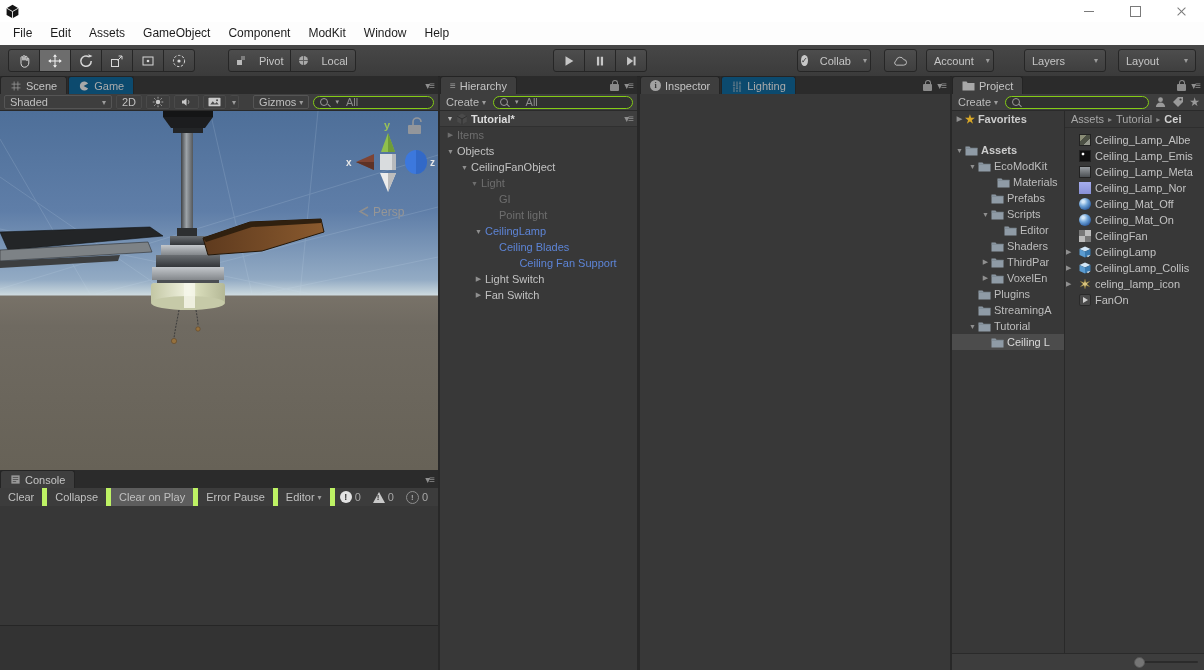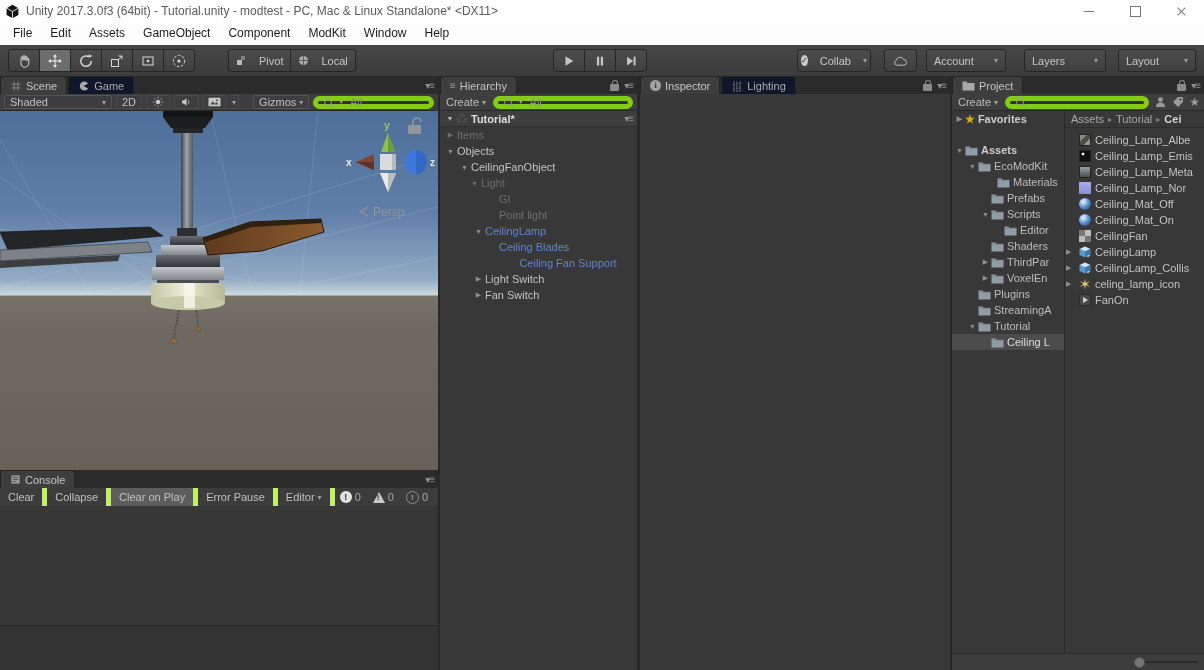--- a/index.html
+++ b/index.html
@@ -30,29 +30,29 @@
   .bgroup .tbtn{border-radius:0;margin-left:-1px}
   .bgroup .tbtn:first-child{border-radius:3px 0 0 3px;margin-left:0}
   .bgroup .tbtn:last-child{border-radius:0 3px 3px 0}
   .dd-arrow{font-size:8px;color:#9c9c9c}
   .tool-ic{width:16px;height:16px;display:block}
   .drop-btn{justify-content:space-between}
 
   
   .panel{background:#383838}
   .tabbar{position:absolute;left:0;top:0;right:0;height:18px;background:#2b2b2b;display:flex;align-items:flex-end}
-  .tab{height:17px;display:flex;align-items:center;gap:4px;padding:0 9px;background:#0f172a;color:#ababab;
+  .tab{height:17px;display:flex;align-items:center;gap:4px;padding:0 9px;background:#0c4a6e;color:#ababab;
        border:1px solid #242424;border-bottom:none;border-radius:3px 3px 0 0;margin-right:1px;font-size:11px}
   .tab.active{background:#3e3e3e;color:#c4c4c4}
   .tabbar-right{margin-left:auto;display:flex;align-items:center;gap:5px;padding-right:4px;height:100%}
   .menu-glyph{color:#8f8f8f;font-size:10px;letter-spacing:-1px}
   .ptoolbar{position:absolute;left:0;top:18px;right:0;height:17px;background:#3e3e3e;border-bottom:1px solid #2a2a2a;
             display:flex;align-items:center;padding:0 4px;gap:5px;box-sizing:border-box}
   .flat-label{color:#bdbdbd;display:flex;align-items:center;gap:3px;padding:0 2px}
-  .search-pill{height:13px;background:#313131;border:5px solid #84cc16;border-radius:8px;display:flex;align-items:center;
+  .search-pill{height:13px;background:#313131;border:1px solid #84cc16;border-radius:8px;display:flex;align-items:center;
                padding:0 6px;gap:7px;color:#8d8d8d;box-sizing:border-box}
   .search-ic{width:6px;height:6px;border:1.4px solid #999;border-radius:50%;position:relative;flex:none}
   .search-ic::after{content:"";position:absolute;width:4px;height:1.4px;background:#999;right:-3.4px;bottom:-1px;transform:rotate(45deg)}
   .lock-ic{width:9px;height:7px;background:#8a8a8a;border-radius:1px;position:relative;margin-top:4px}
   .lock-ic::before{content:"";position:absolute;left:1.5px;top:-4px;width:4px;height:4px;border:1.4px solid #8a8a8a;border-bottom:none;border-radius:3px 3px 0 0}
 
   
   #scene-panel{left:0;top:76px;width:438px;height:394px}
   .stoolbar{position:absolute;left:0;top:18px;right:0;height:17px;background:#3e3e3e;border-bottom:1px solid #292929;
             display:flex;align-items:center;padding:0 4px;gap:4px;box-sizing:border-box}
@@ -128,21 +128,20 @@
 
 <div id="root">
 
   <div class="abs titlebar">
     <span style="margin-left:5px;display:flex">
       <svg width="15" height="15" viewBox="0 0 16 16">
           <path d="M8 .8l6.3 3.6v7.2L8 15.2 1.7 11.6V4.4z" fill="#141414"></path>
           <path d="M8 8l6.3-3.6M8 8L1.7 4.4M8 8v7.2" stroke="#fff" stroke-width=".9" fill="none"></path>
         </svg>
     </span>
-    <span class="titlebar-text">Unity 2017.3.0f3 (64bit) - Tutorial.unity - modtest - PC, Mac &amp; Linux Standalone* &lt;DX11&gt;</span>
     <div class="win-ctrls">
       <div class="win-btn">
           <span class="glyph-min"></span>
         </div>
       <div class="win-btn">
           <span class="glyph-max"></span>
         </div>
       <div class="win-btn">
           <span class="glyph-close"></span>
         </div>
@@ -239,21 +238,21 @@
     <div class="tbtn abs" style="left:797px;top:4px;width:74px">
       <span style="width:11px;height:11px;border-radius:50%;background:#c8c8c8;color:#2c2c2c;font-size:8px;display:flex;align-items:center;justify-content:center">✓</span>
       <span>Collab</span>
       <span class="dd-arrow">▾</span>
     </div>
     <div class="tbtn abs" style="left:884px;top:4px;width:33px">
       <svg width="15" height="12" viewBox="0 0 16 13">
           <path d="M11.5 11a3 3 0 000-6 4.3 4.3 0 00-8.2 1.1A2.6 2.6 0 003.6 11z" fill="none" stroke="#c8c8c8"></path>
         </svg>
     </div>
-    <div class="tbtn abs drop-btn" style="left:926px;top:4px;width:80px">
+    <div class="tbtn abs drop-btn" style="left:926px;top:4px;width:68px">
       <span>Account</span>
         <span class="dd-arrow">▾</span>
     </div>
     <div class="tbtn abs drop-btn" style="left:1024px;top:4px;width:82px">
       <span>Layers</span>
         <span class="dd-arrow">▾</span>
     </div>
     <div class="tbtn abs drop-btn" style="left:1118px;top:4px;width:78px">
       <span>Layout</span>
         <span class="dd-arrow">▾</span>

